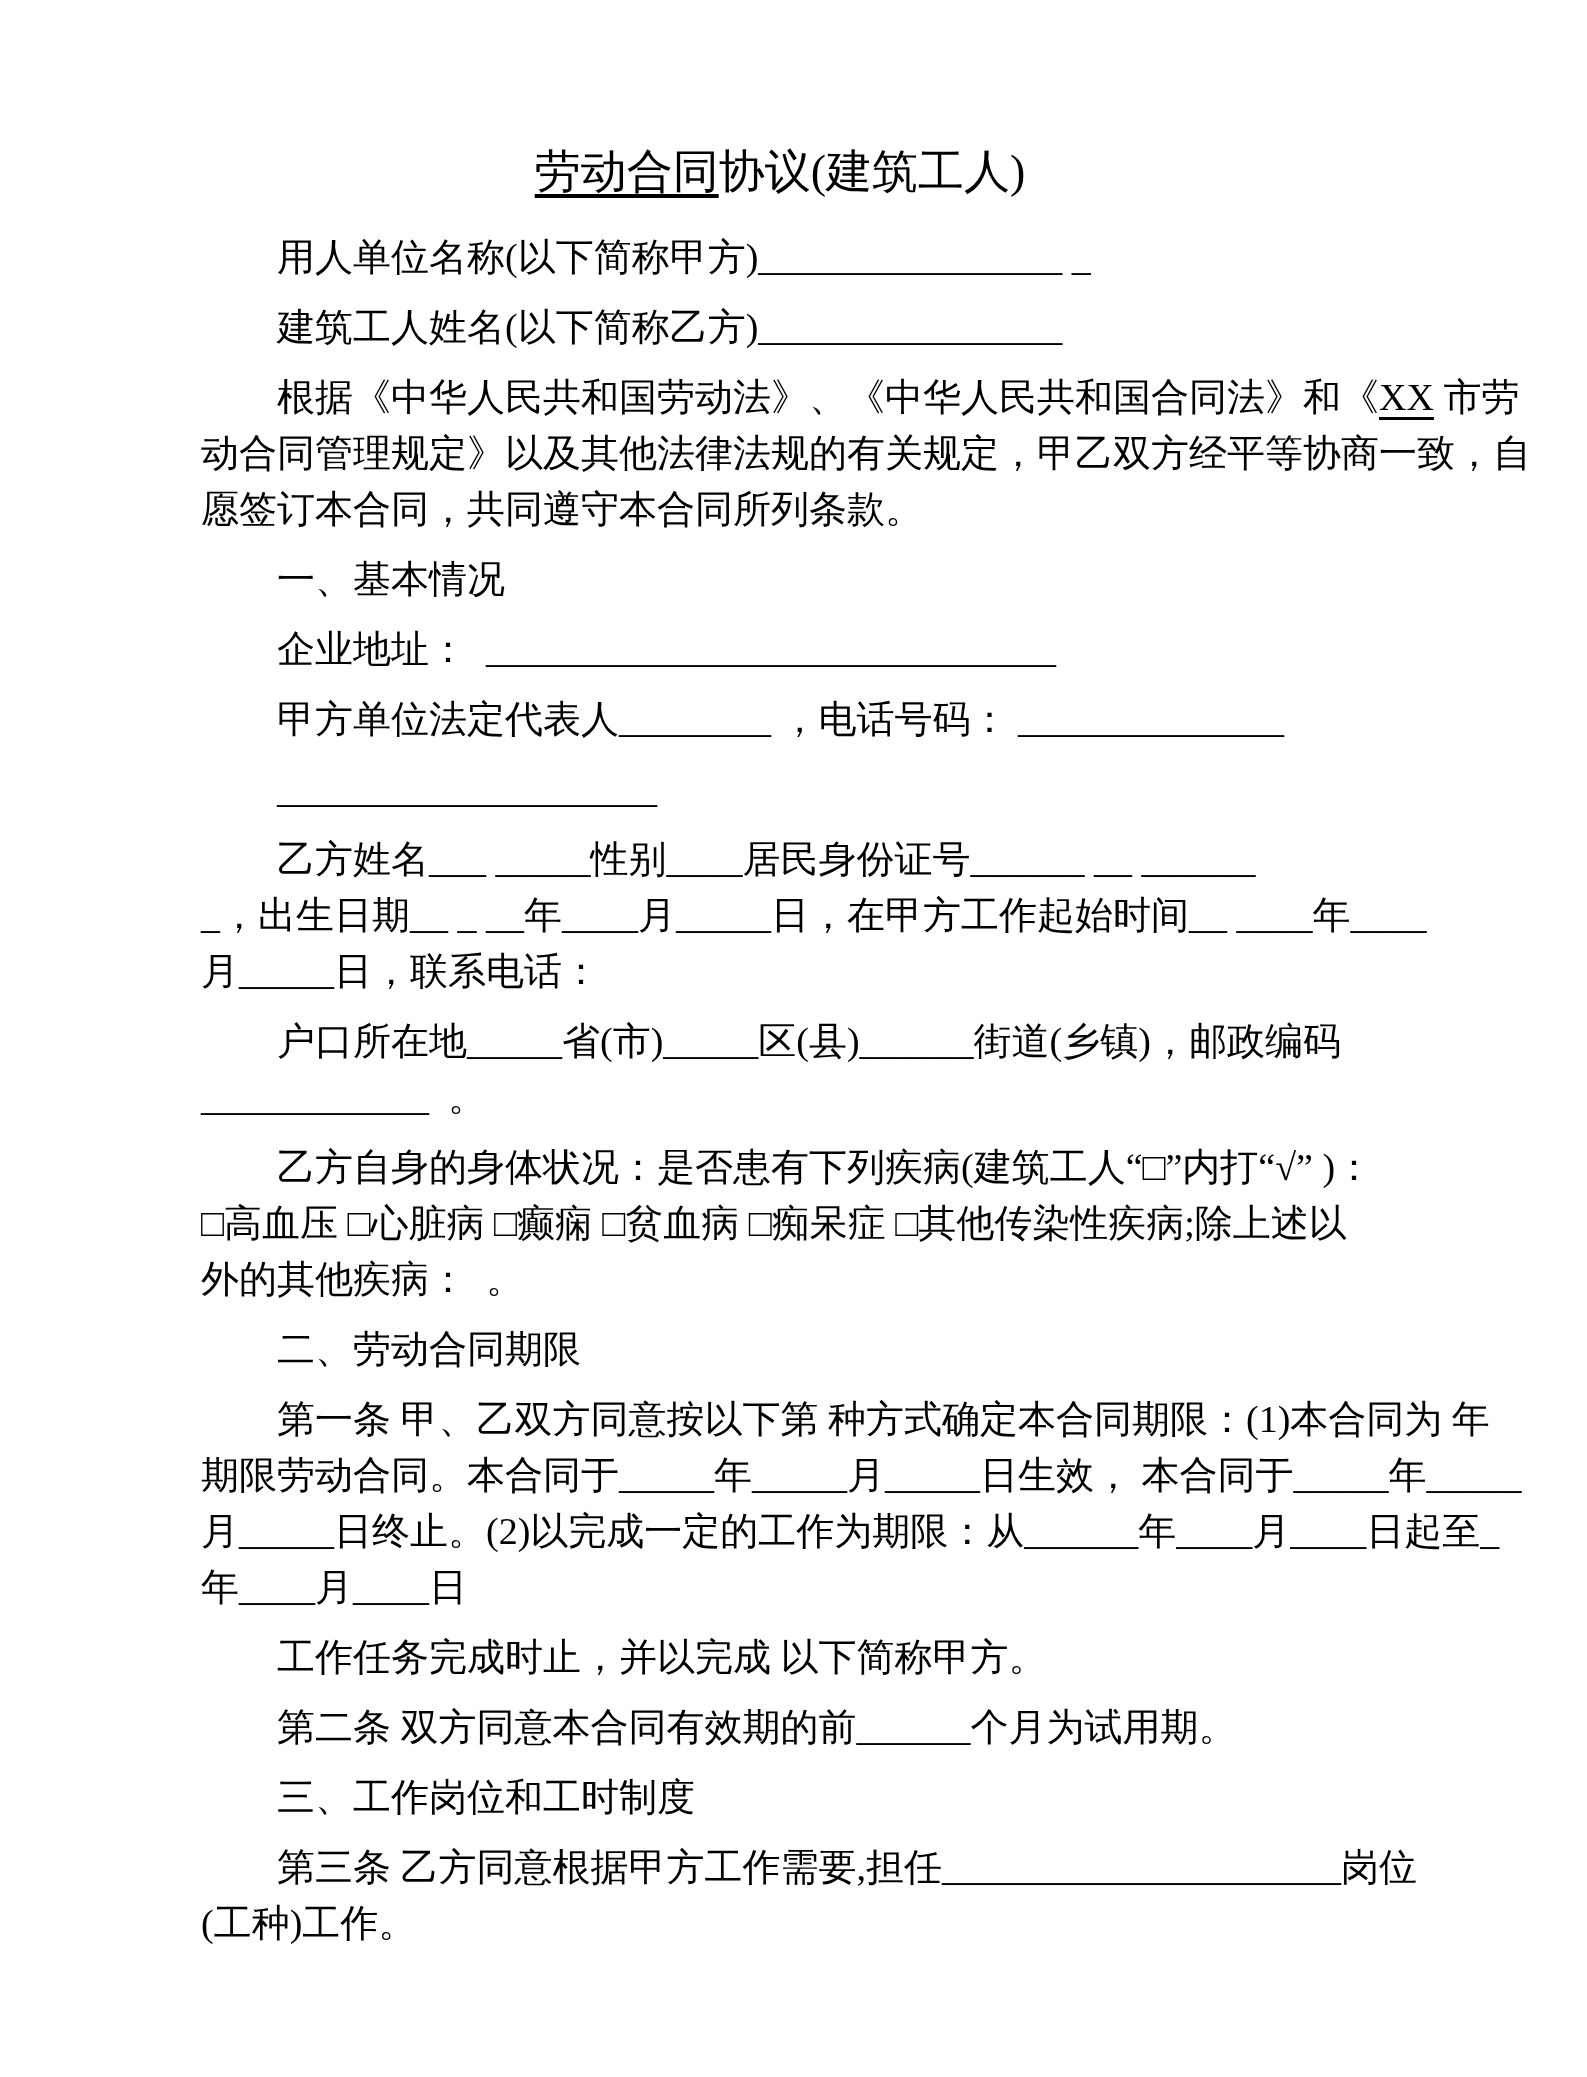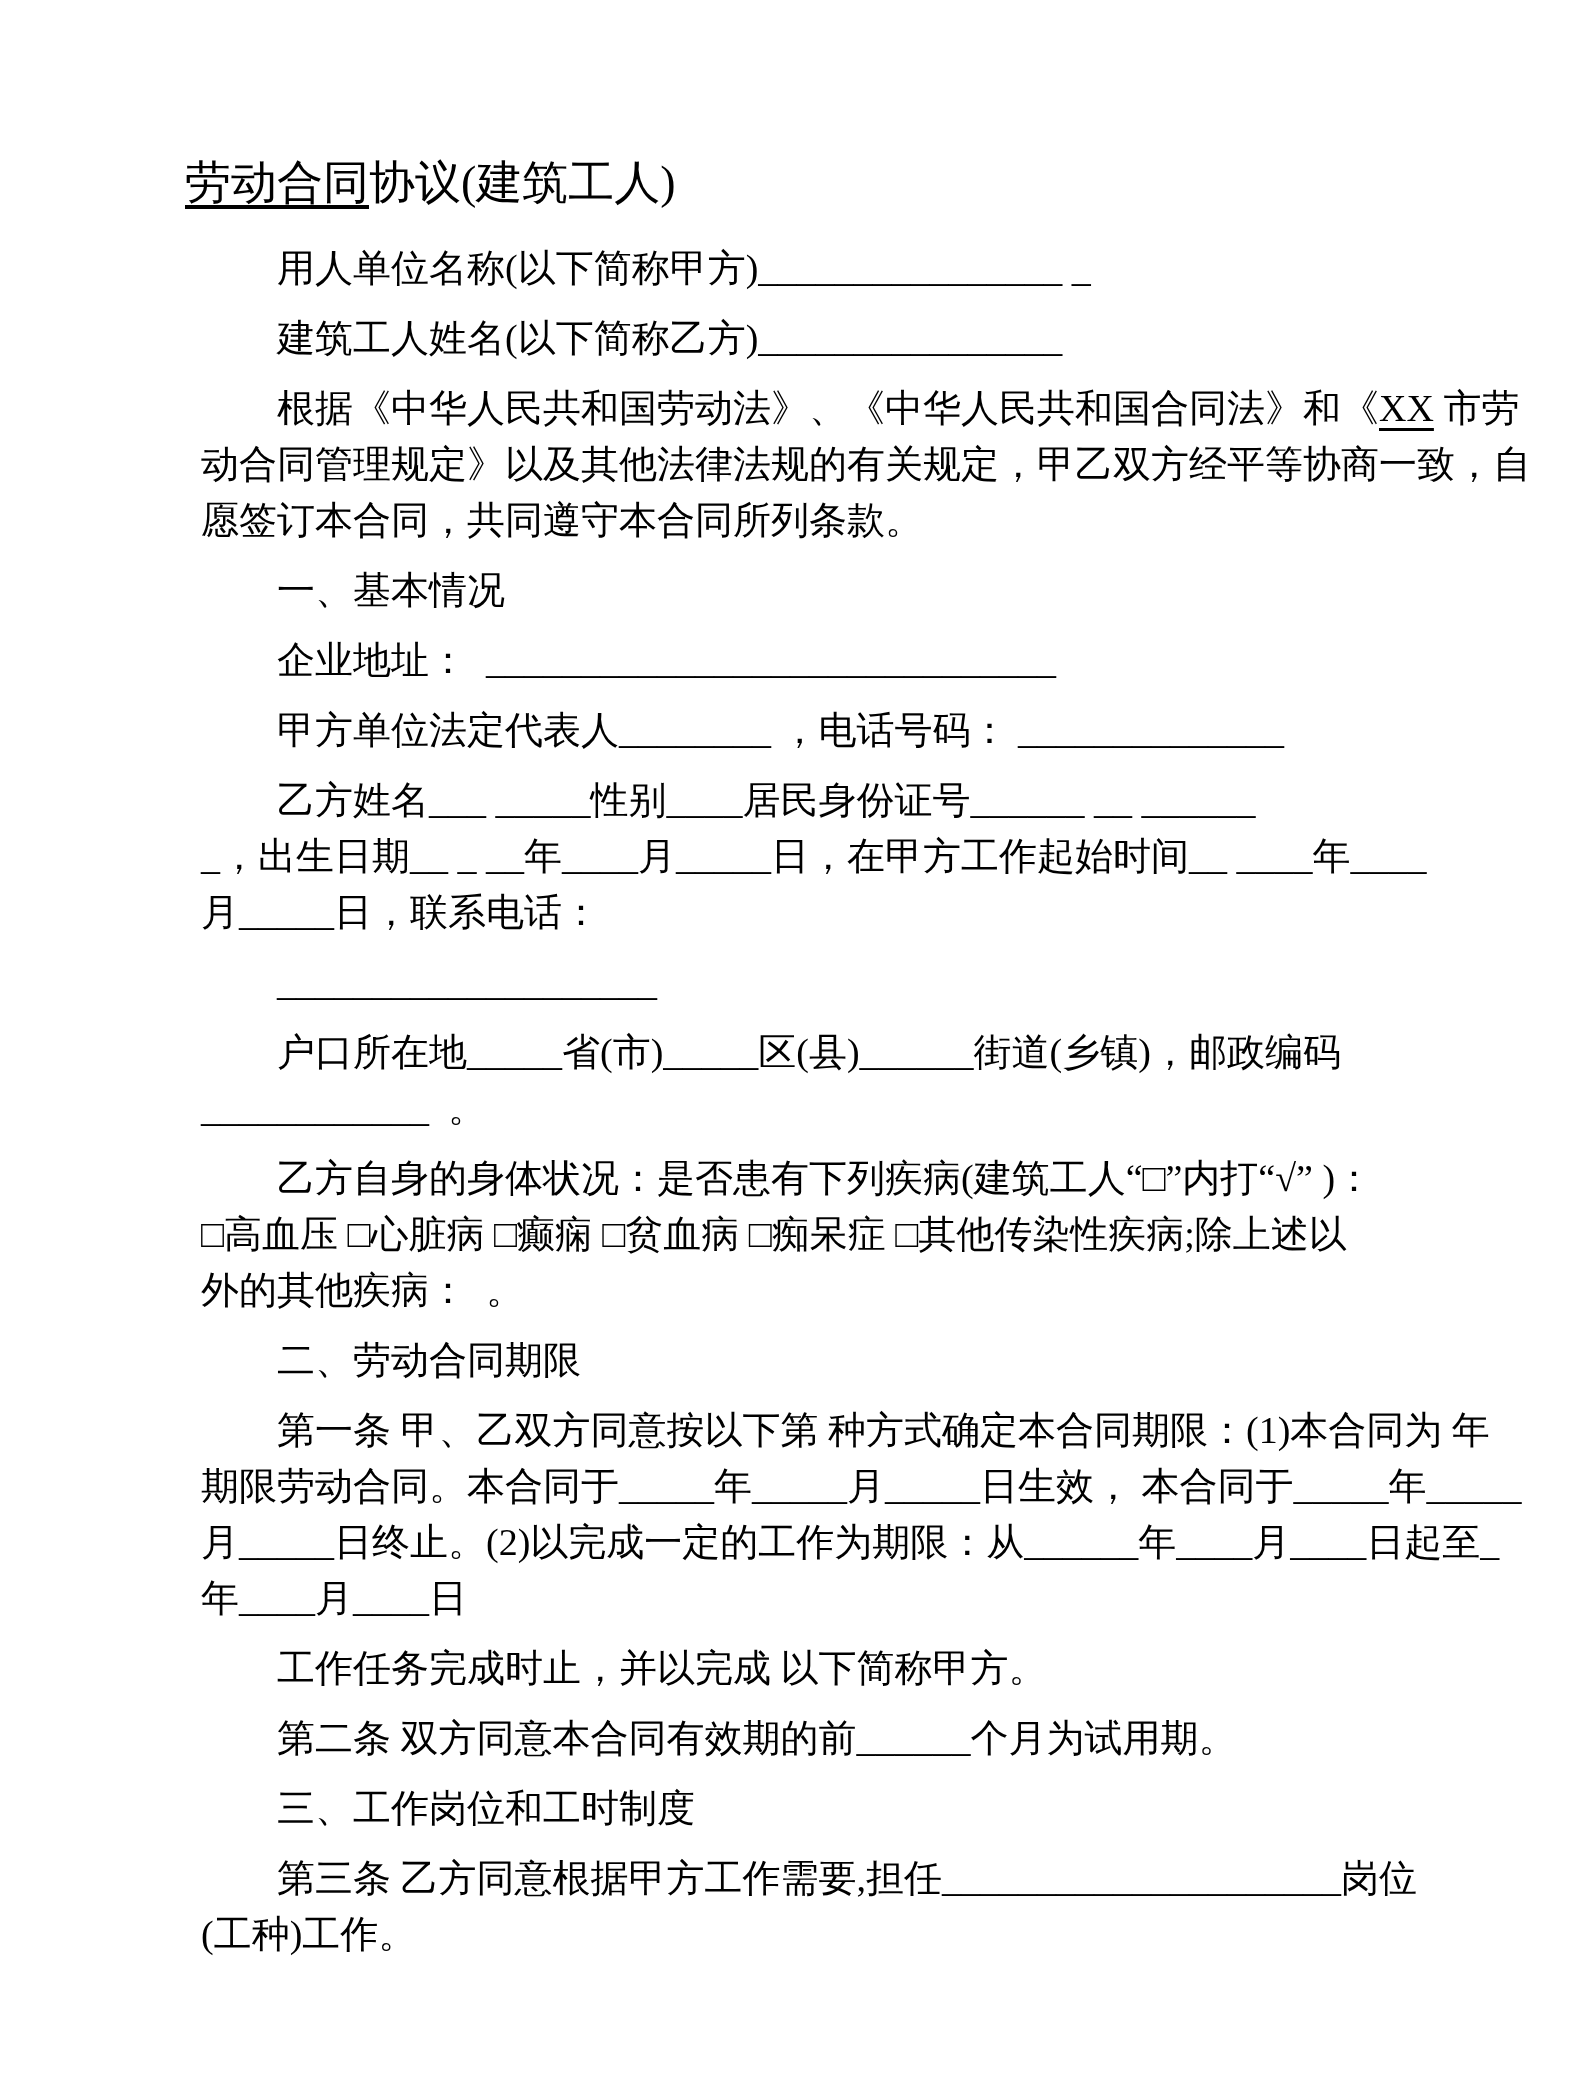--- a/index.html
+++ b/index.html
@@ -16,22 +16,22 @@
     box-sizing:content-box;
     padding:138px 0 0 185px;
     width:1190px;
     font-size:38px;
     line-height:56px;
   }
   .doc-title{
     font-size:46px;
     line-height:66px;
     font-weight:400;
-    text-align:left;
-    margin:12px 0 24px 0;
+    text-align:center;
+    margin:1px 0 24px 0;
     white-space:pre;
   }
   .para{
     margin:0 0 14px 16px;
     text-indent:76px;
     white-space:pre;
   }
   .u{
     text-decoration:underline;
     text-underline-offset:7px;
@@ -50,23 +50,23 @@
     <p class="para"><span>建筑工人姓名(以下简称乙方)________________</span></p>
 
     <p class="para"><span>根据《中华人民共和国劳动法》、《中华人民共和国合同法》和《</span><span class="u">XX</span><span> 市劳</span><br><span>动合同管理规定》以及其他法律法规的有关规定，甲乙双方经平等协商一致，自</span><br><span>愿签订本合同，共同遵守本合同所列条款。</span></p>
 
     <p class="para"><span>一、基本情况</span></p>
 
     <p class="para"><span>企业地址：  ______________________________</span></p>
 
     <p class="para"><span>甲方单位法定代表人________ ，电话号码： ______________</span></p>
 
+    <p class="para"><span>____________________</span></p>
+
     <p class="para"><span>乙方姓名___ _____性别____居民身份证号______ __ ______</span><br><span>_，出生日期__ _ __年____月_____日，在甲方工作起始时间__ ____年____</span><br><span>月_____日，联系电话：</span></p>
-
-    <p class="para"><span>____________________</span></p>
 
     <p class="para"><span>户口所在地_____省(市)_____区(县)______街道(乡镇)，邮政编码</span><br><span>____________  。</span></p>
 
     <p class="para"><span>乙方自身的身体状况：是否患有下列疾病(建筑工人“□”内打“√” )：</span><br><span>□高血压 □心脏病 □癫痫 □贫血病 □痴呆症 □其他传染性疾病;除上述以</span><br><span>外的其他疾病：  。</span></p>
 
     <p class="para"><span>二、劳动合同期限</span></p>
 
     <p class="para"><span>第一条 甲、乙双方同意按以下第 种方式确定本合同期限：(1)本合同为 年</span><br><span>期限劳动合同。本合同于_____年_____月_____日生效， 本合同于_____年_____</span><br><span>月_____日终止。(2)以完成一定的工作为期限：从______年____月____日起至_</span><br><span>年____月____日</span></p>
 
     <p class="para"><span>工作任务完成时止，并以完成 以下简称甲方。</span></p>

